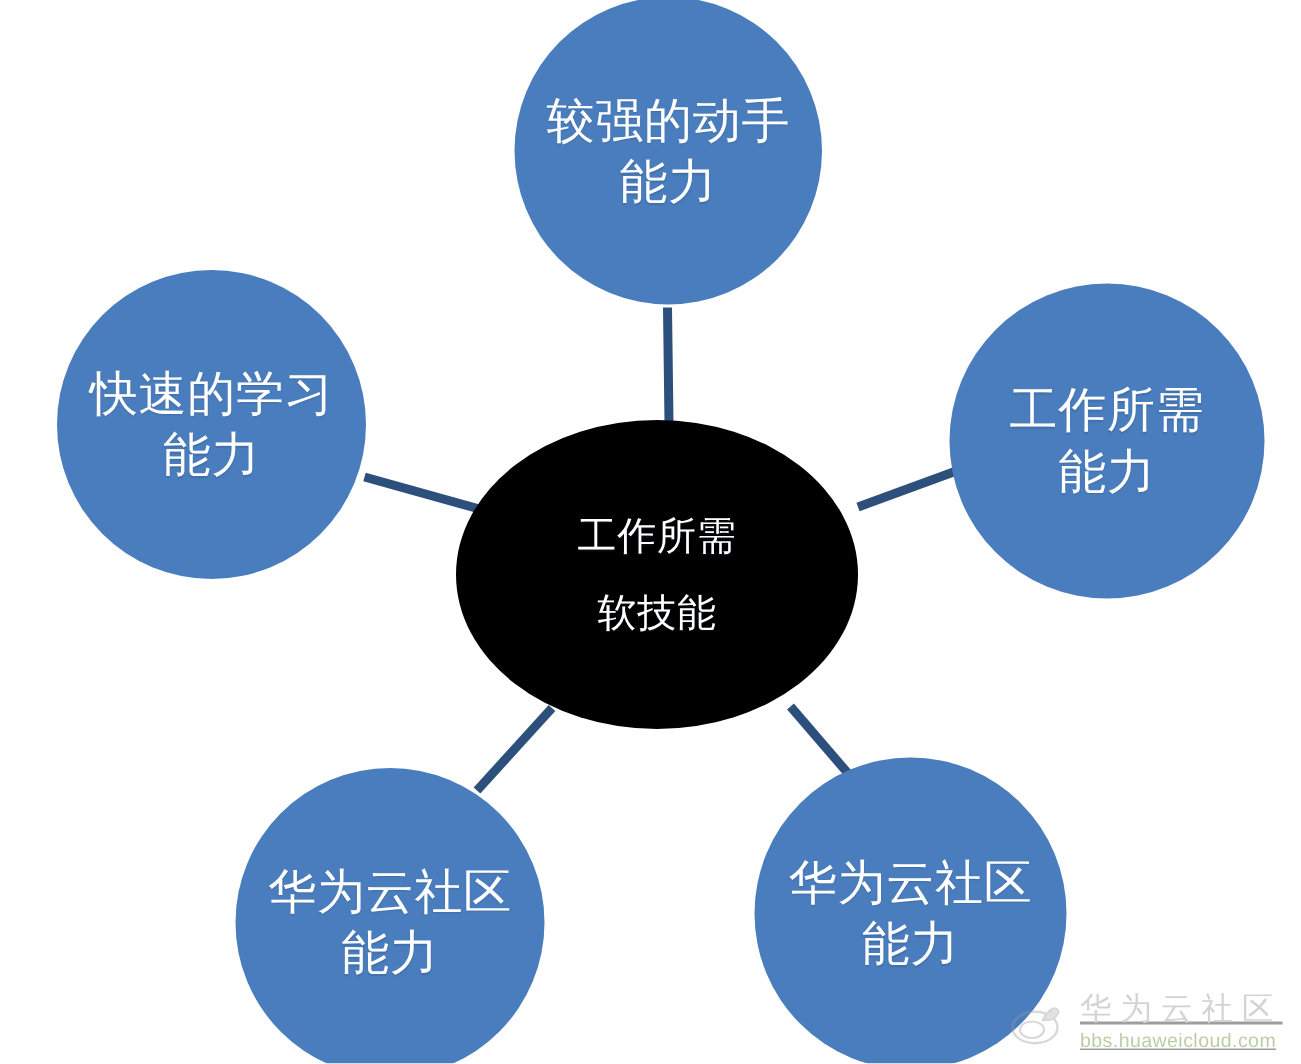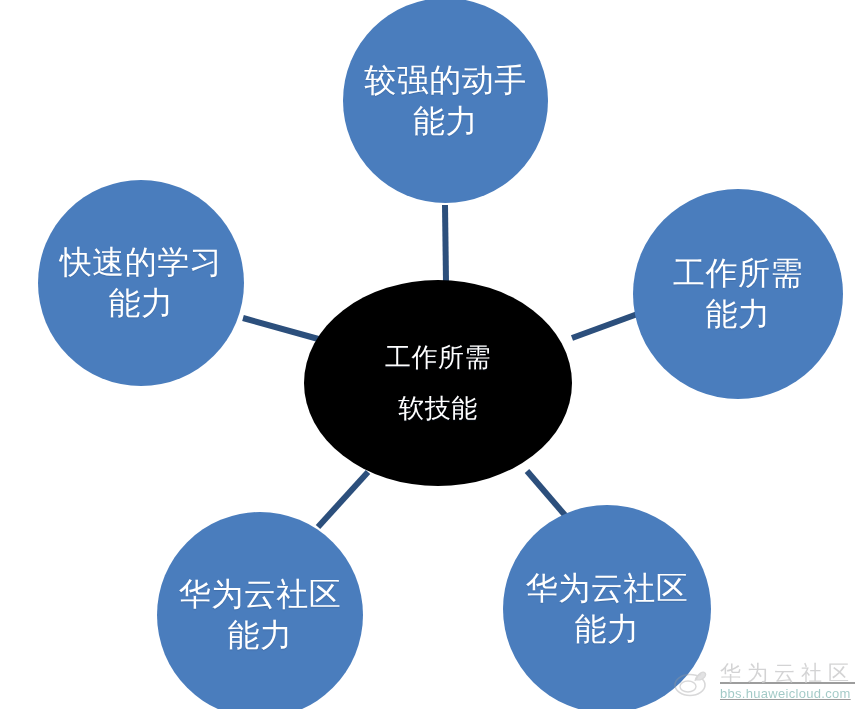--- a/index.html
+++ b/index.html
@@ -123,21 +123,21 @@
   }
   #watermark .wm-title {
     font-size: 21px;
     letter-spacing: 6px;
     color: #8e8e90;
   }
   #watermark .wm-url {
     margin-top: 4px;
     font-size: 13px;
     letter-spacing: 0.3px;
-    color: #0f766e;
+    color: #4d7c0f;
   }
 </style>
 </head>
 <body>
 
 <div id="canvas">
 
   <svg id="edges" viewBox="0 0 867 709" xmlns="http://www.w3.org/2000/svg">
 
     <line x1="446" y1="282" x2="445" y2="205" stroke="#2c4f7c" stroke-width="6" stroke-linecap="butt"></line>

